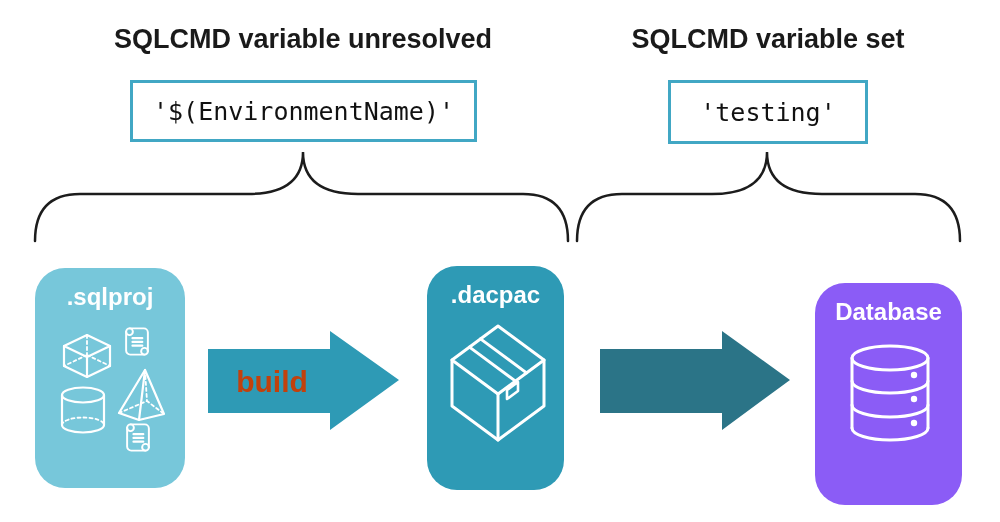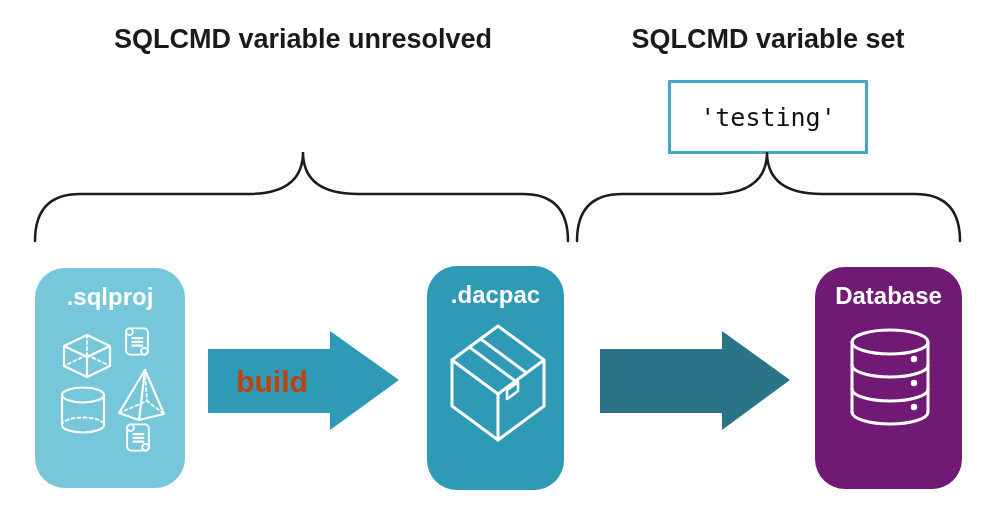--- a/index.html
+++ b/index.html
@@ -26,21 +26,21 @@
   .codebox {
     position: absolute;
     box-sizing: border-box;
     border: 3px solid #41a7c4;
     background: #ffffff;
     display: flex;
     align-items: center;
     justify-content: center;
   }
   .cb-left  { left: 130px; top: 80px; width: 347px; height: 62px; }
-  .cb-right { left: 668px; top: 80px; width: 200px; height: 74px; }
+  .cb-right { left: 668px; top: 80px; width: 200px; height: 64px; }
   .codebox code {
     font-family: "DejaVu Sans Mono", monospace;
     font-size: 25px;
     color: #111111;
     white-space: nowrap;
   }
   .braces { position: absolute; left: 0; top: 145px; }
   .stage {
     position: absolute;
     border-radius: 30px;
@@ -75,20 +75,23 @@
   .al-deploy { left: 664px; top: 382px; }
 </style>
 </head>
 <body>
 
 <div class="canvas">
 
   <div class="heading h-left">SQLCMD variable unresolved</div>
   <div class="heading h-right">SQLCMD variable set</div>
 
+  <div class="codebox cb-left">
+    <code>'$(EnvironmentName)'</code>
+  </div>
   <div class="codebox cb-right">
     <code>'testing'</code>
   </div>
 
   <svg class="braces" width="1000" height="110" viewBox="0 0 1000 110">
     <path d="M35 96 Q35 49 80 49 L248 49 Q303 49 303 7 Q303 49 358 49 L523 49 Q568 49 568 96" fill="none" stroke="#1c1c1c" stroke-width="2.5" stroke-linecap="round"></path>
     <path d="M577 96 Q577 49 622 49 L712 49 Q767 49 767 7 Q767 49 822 49 L915 49 Q960 49 960 96" fill="none" stroke="#1c1c1c" stroke-width="2.5" stroke-linecap="round"></path>
   </svg>
 
   <div class="stage st-1" style="background: rgb(119, 199, 218);">
@@ -140,21 +143,21 @@
         <path d="M30.5 14.9 L76.5 48.9 M19.5 23.1 L65.5 57.1"></path>
         <path d="M57 66 L68 58 L68 67 L57 75 Z" stroke-width="2.6"></path>
       </g>
     </svg>
   </div>
 
   <svg class="arrow-svg ar-deploy" width="200" height="106" viewBox="0 0 200 106">
     <polygon points="3,21 125,21 125,3 193,52 125,102 125,85 3,85" fill="#2b7487"></polygon>
   </svg>
 
-  <div class="stage st-3" style="background: #701a75;">
+  <div class="stage st-3" style="background: #8b5cf6; margin-top: 16px;">
     <div class="stage-label">Database</div>
     <svg class="stage-icon ic-database" width="94" height="100" viewBox="0 0 94 100">
       <g fill="none" stroke="#ffffff" stroke-width="3" stroke-linecap="round">
         <ellipse cx="47" cy="14" rx="38" ry="12"></ellipse>
         <path d="M9 14 V84 M85 14 V84"></path>
         <path d="M9 37 A38 12 0 0 0 85 37"></path>
         <path d="M9 61 A38 12 0 0 0 85 61"></path>
         <path d="M9 84 A38 12 0 0 0 85 84"></path>
       </g>
       <g fill="#ffffff" stroke="none">

